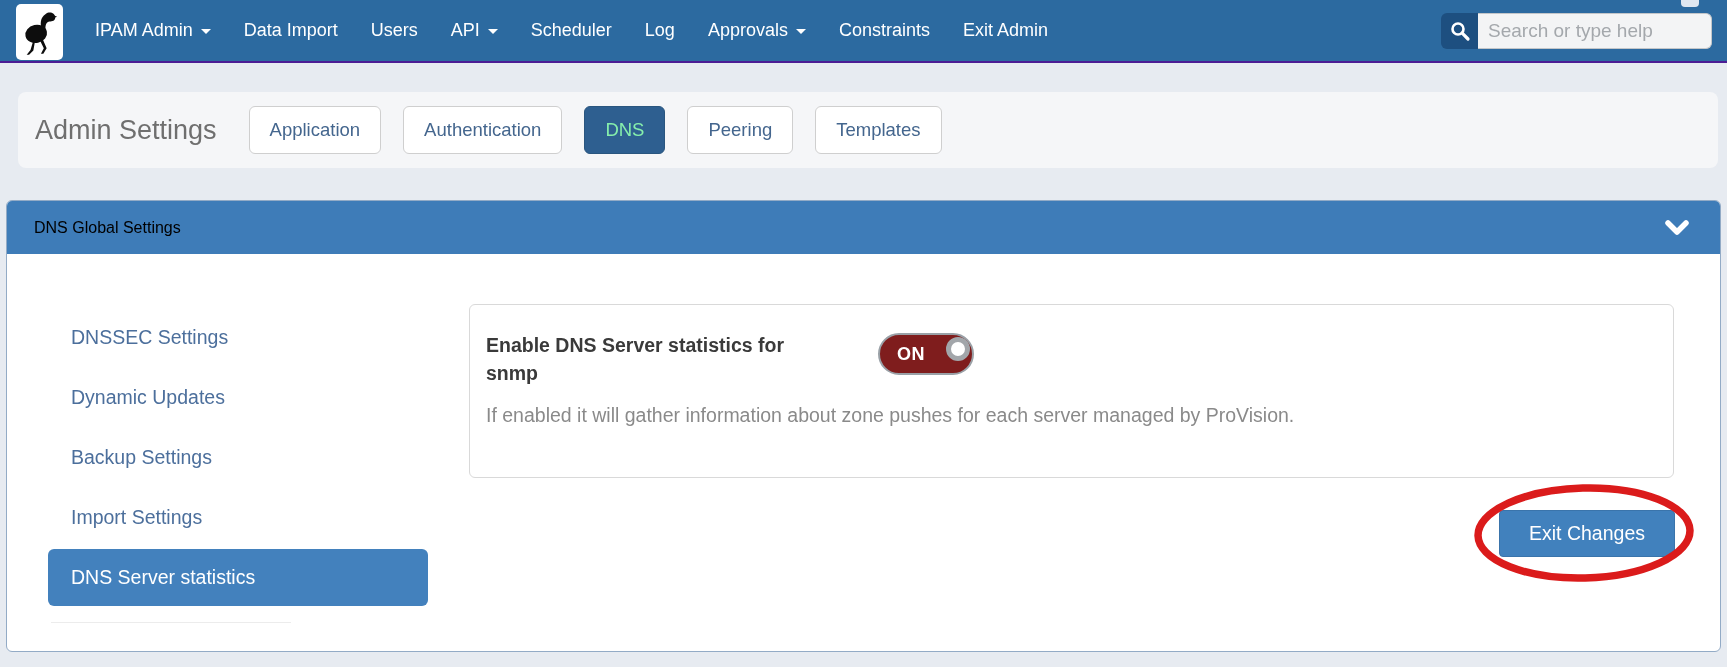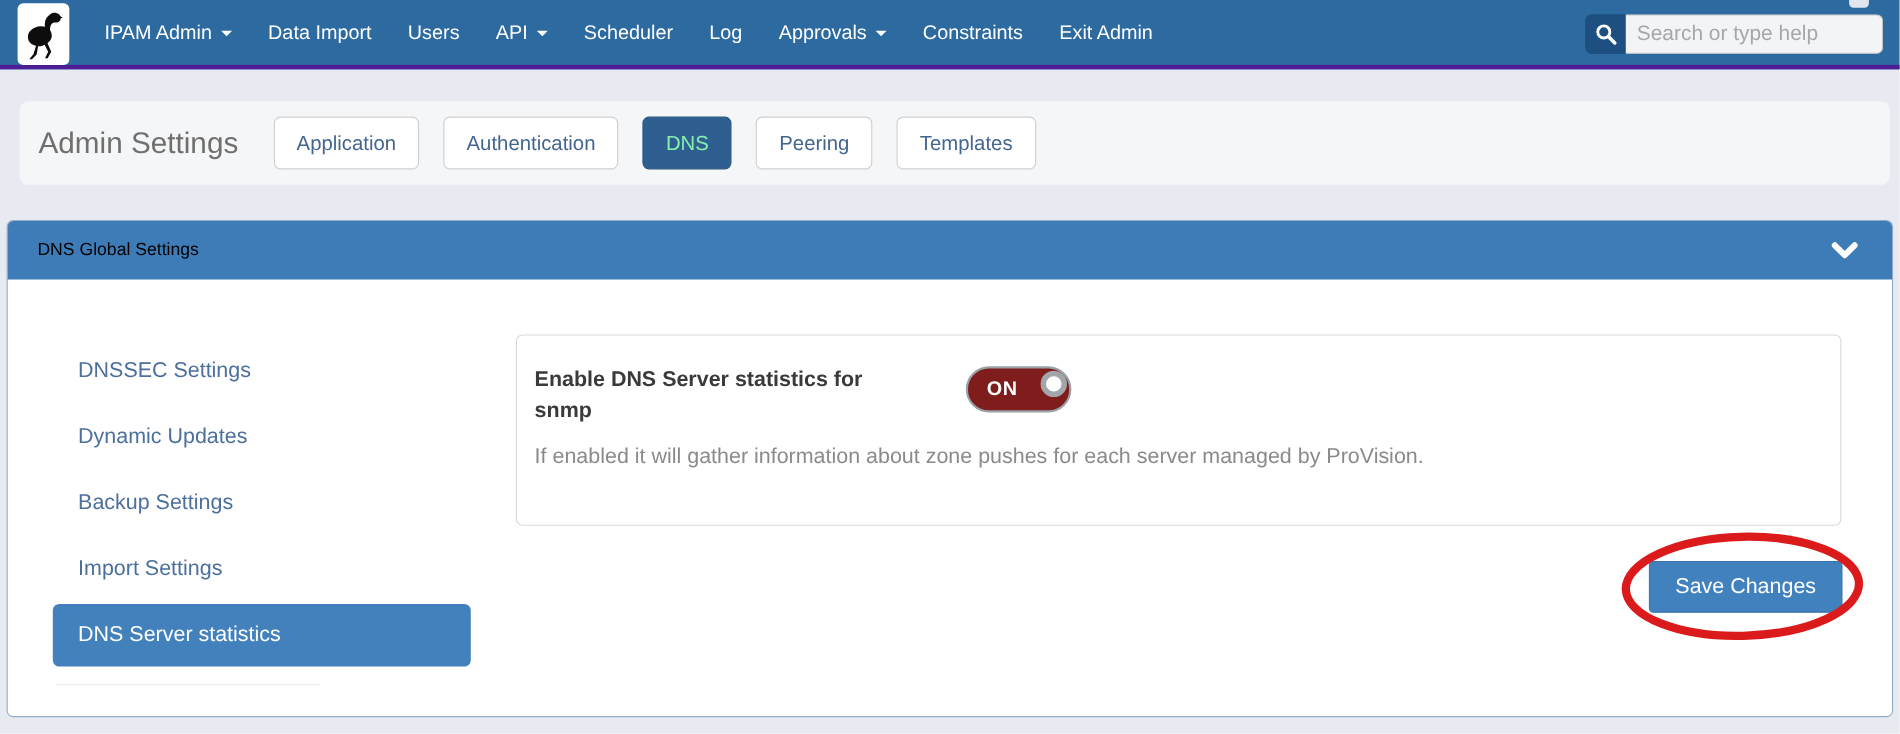--- a/index.html
+++ b/index.html
@@ -7,21 +7,21 @@
   body {
     font-family:"Liberation Sans", sans-serif;
     background:#e7ebf1;
     position:relative;
     overflow:hidden;
   }
 
   
   .navbar {
     position:absolute; left:0; top:0; width:1727px; height:63px;
-    background:#2c6aa0; border-bottom:4px solid #4c1d95;
+    background:#2c6aa0; border-bottom:2px solid #4c1d95;
     display:flex; align-items:center;
   }
   .logo-box {
     margin-left:16px; width:47px; height:56px; margin-top:2px;
     background:#fff; border-radius:5px;
     display:flex; align-items:center; justify-content:center;
     cursor:pointer; flex:0 0 auto;
   }
   .nav-items { display:flex; align-items:center; gap:33px; margin-left:32px; }
   .nav-item {
@@ -237,19 +237,19 @@
       <div class="setting-row">
         <div class="setting-label">Enable DNS Server statistics for snmp</div>
         <div class="toggle">
           <span class="toggle-text">ON</span>
           <span class="toggle-knob"></span>
         </div>
       </div>
       <div class="setting-desc">If enabled it will gather information about zone pushes for each server managed by ProVision.</div>
     </div>
 
-    <div class="save-btn">Save Changes</div>
+    <div class="save-btn">Exit Changes</div>
   </div>
 </div>
 
 <svg class="annotation-svg">
   <ellipse cx="1584" cy="533" rx="106" ry="45" fill="none" stroke="#db1b1b" stroke-width="7.5" transform="rotate(-1.5 1584 533)"></ellipse>
 </svg>
 
 </body></html>

